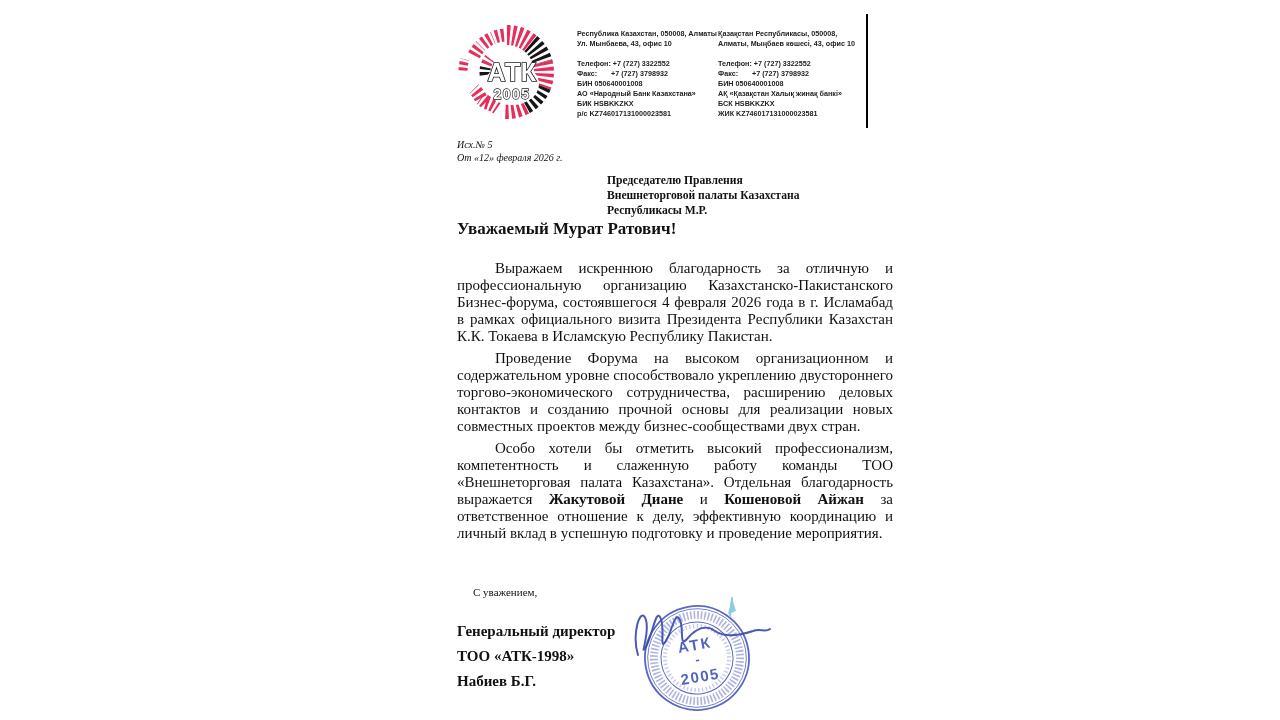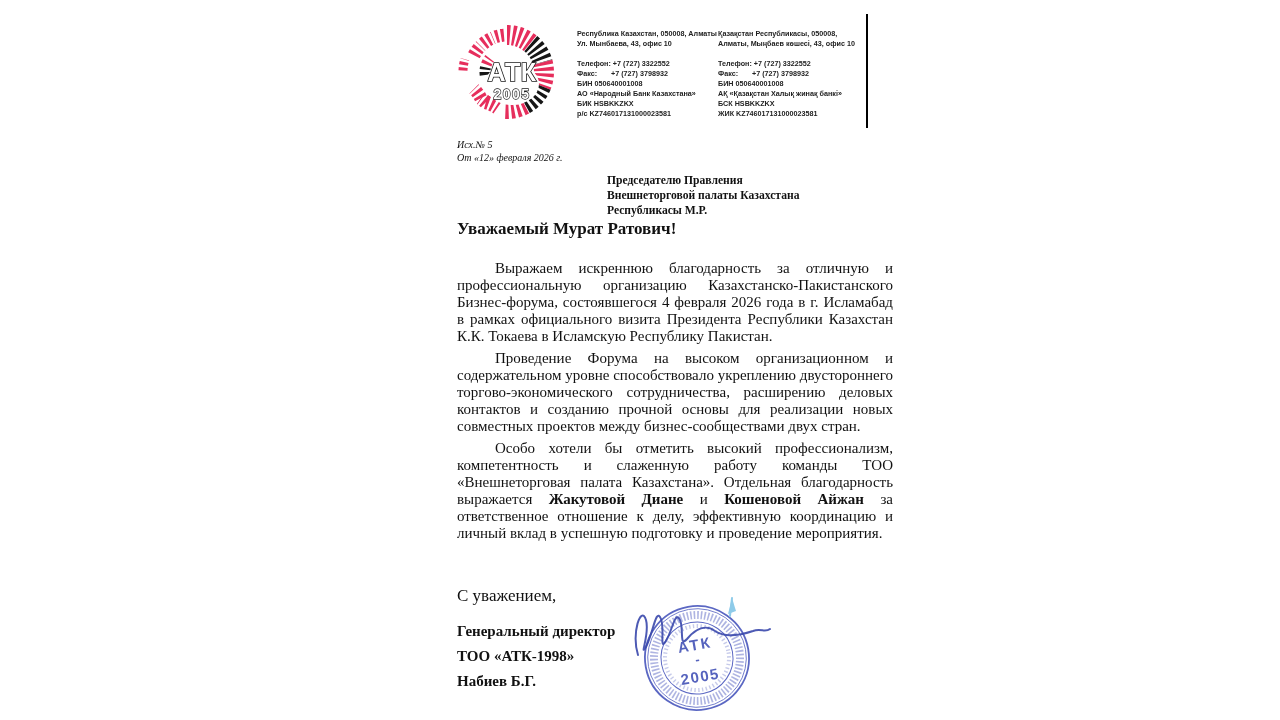--- a/index.html
+++ b/index.html
@@ -21,21 +21,21 @@
   .ref{font-size:10px;font-style:italic;line-height:13px;color:#111;}
   
   .addr-line{font-weight:bold;font-size:11.6px;line-height:15.2px;color:#111;}
   
   .salutation{font-weight:bold;font-size:17px;width:436px;text-align:left;color:#111;}
   
   .body-text{width:436px;font-size:15px;line-height:17px;text-align:justify;color:#111;margin-top:16px;}
   .para{margin:0 0 5px 0;text-indent:38px;}
   .para b{font-weight:bold;}
   
-  .regards{font-size:17px;color:#111;}
+  .regards{font-size:11px;color:#111;margin-left:16px;}
   .closing-line{font-weight:bold;font-size:15px;line-height:15px;margin-bottom:10px;color:#111;}
   svg text{font-family:"Liberation Sans", sans-serif;}
 </style>
 </head>
 <body>
 
 <svg class="abs" style="left:455px;top:17px;" width="115" height="110" viewBox="0 0 115 110" aria-hidden="true">
   <g fill="none" stroke-dasharray="3 2.5">
 
     <path d="M52,18 A37,37 0 0 1 75.8,26.7" stroke="#e62e5c" stroke-width="20"></path>

